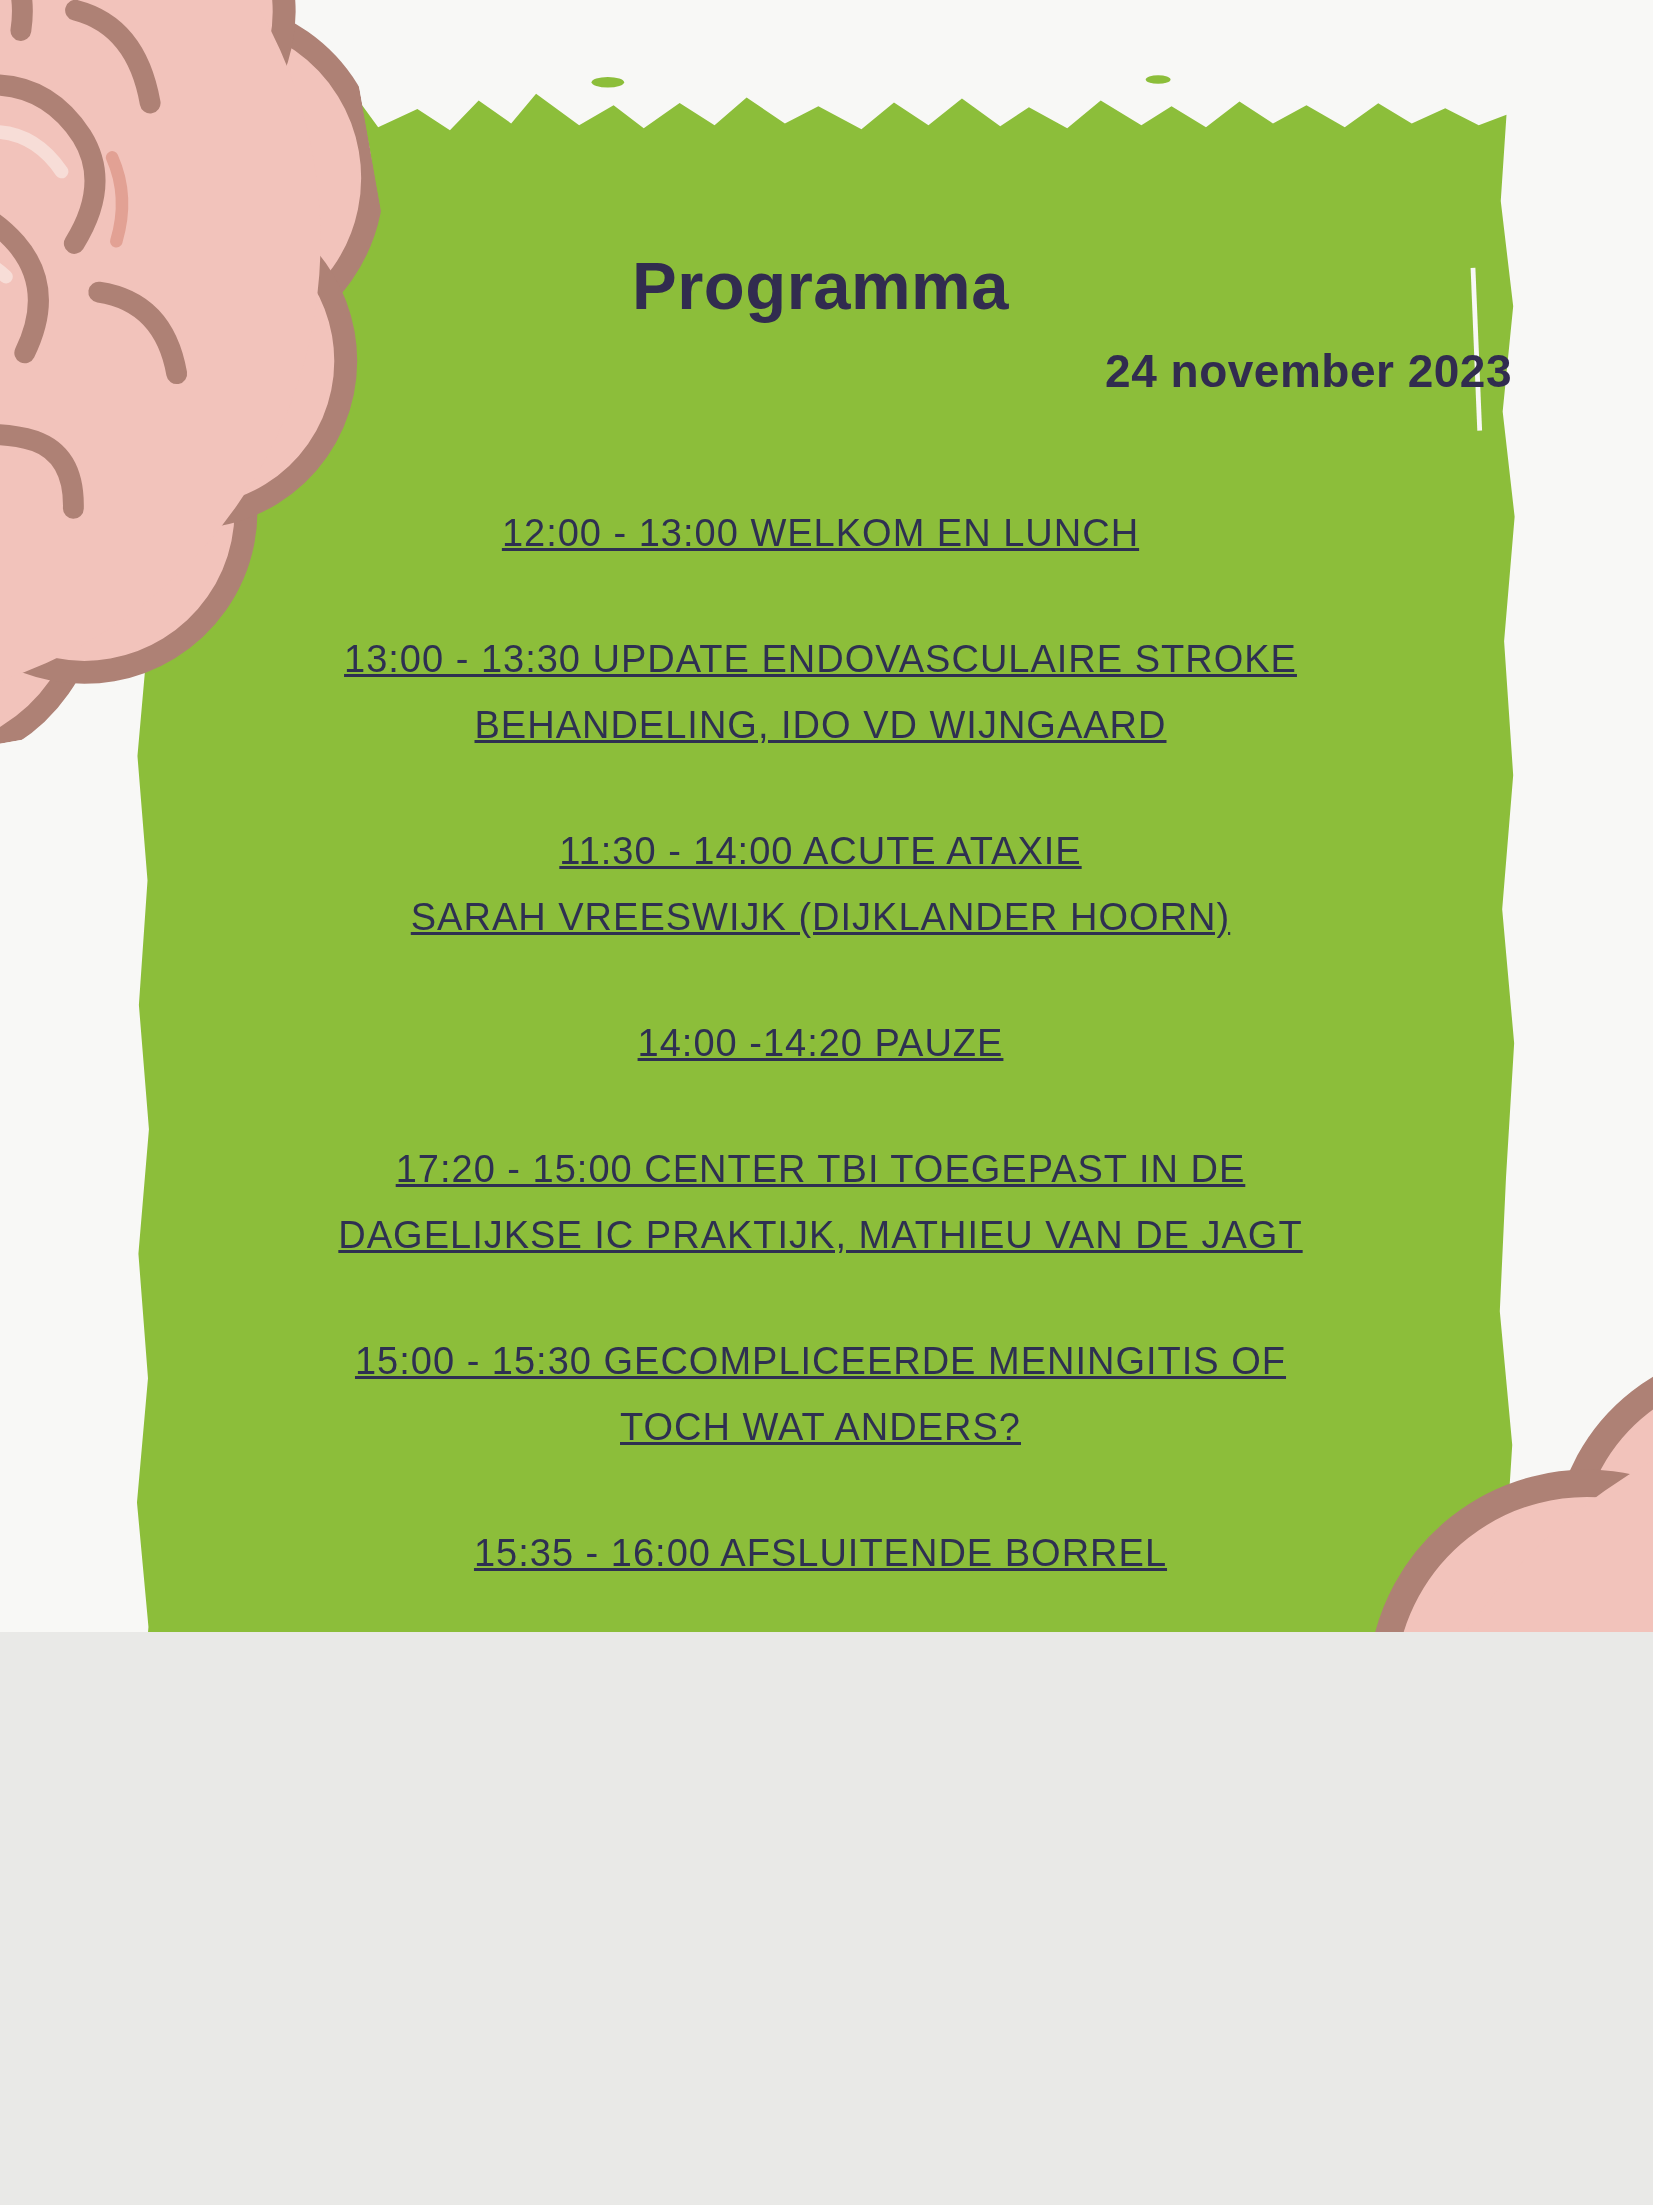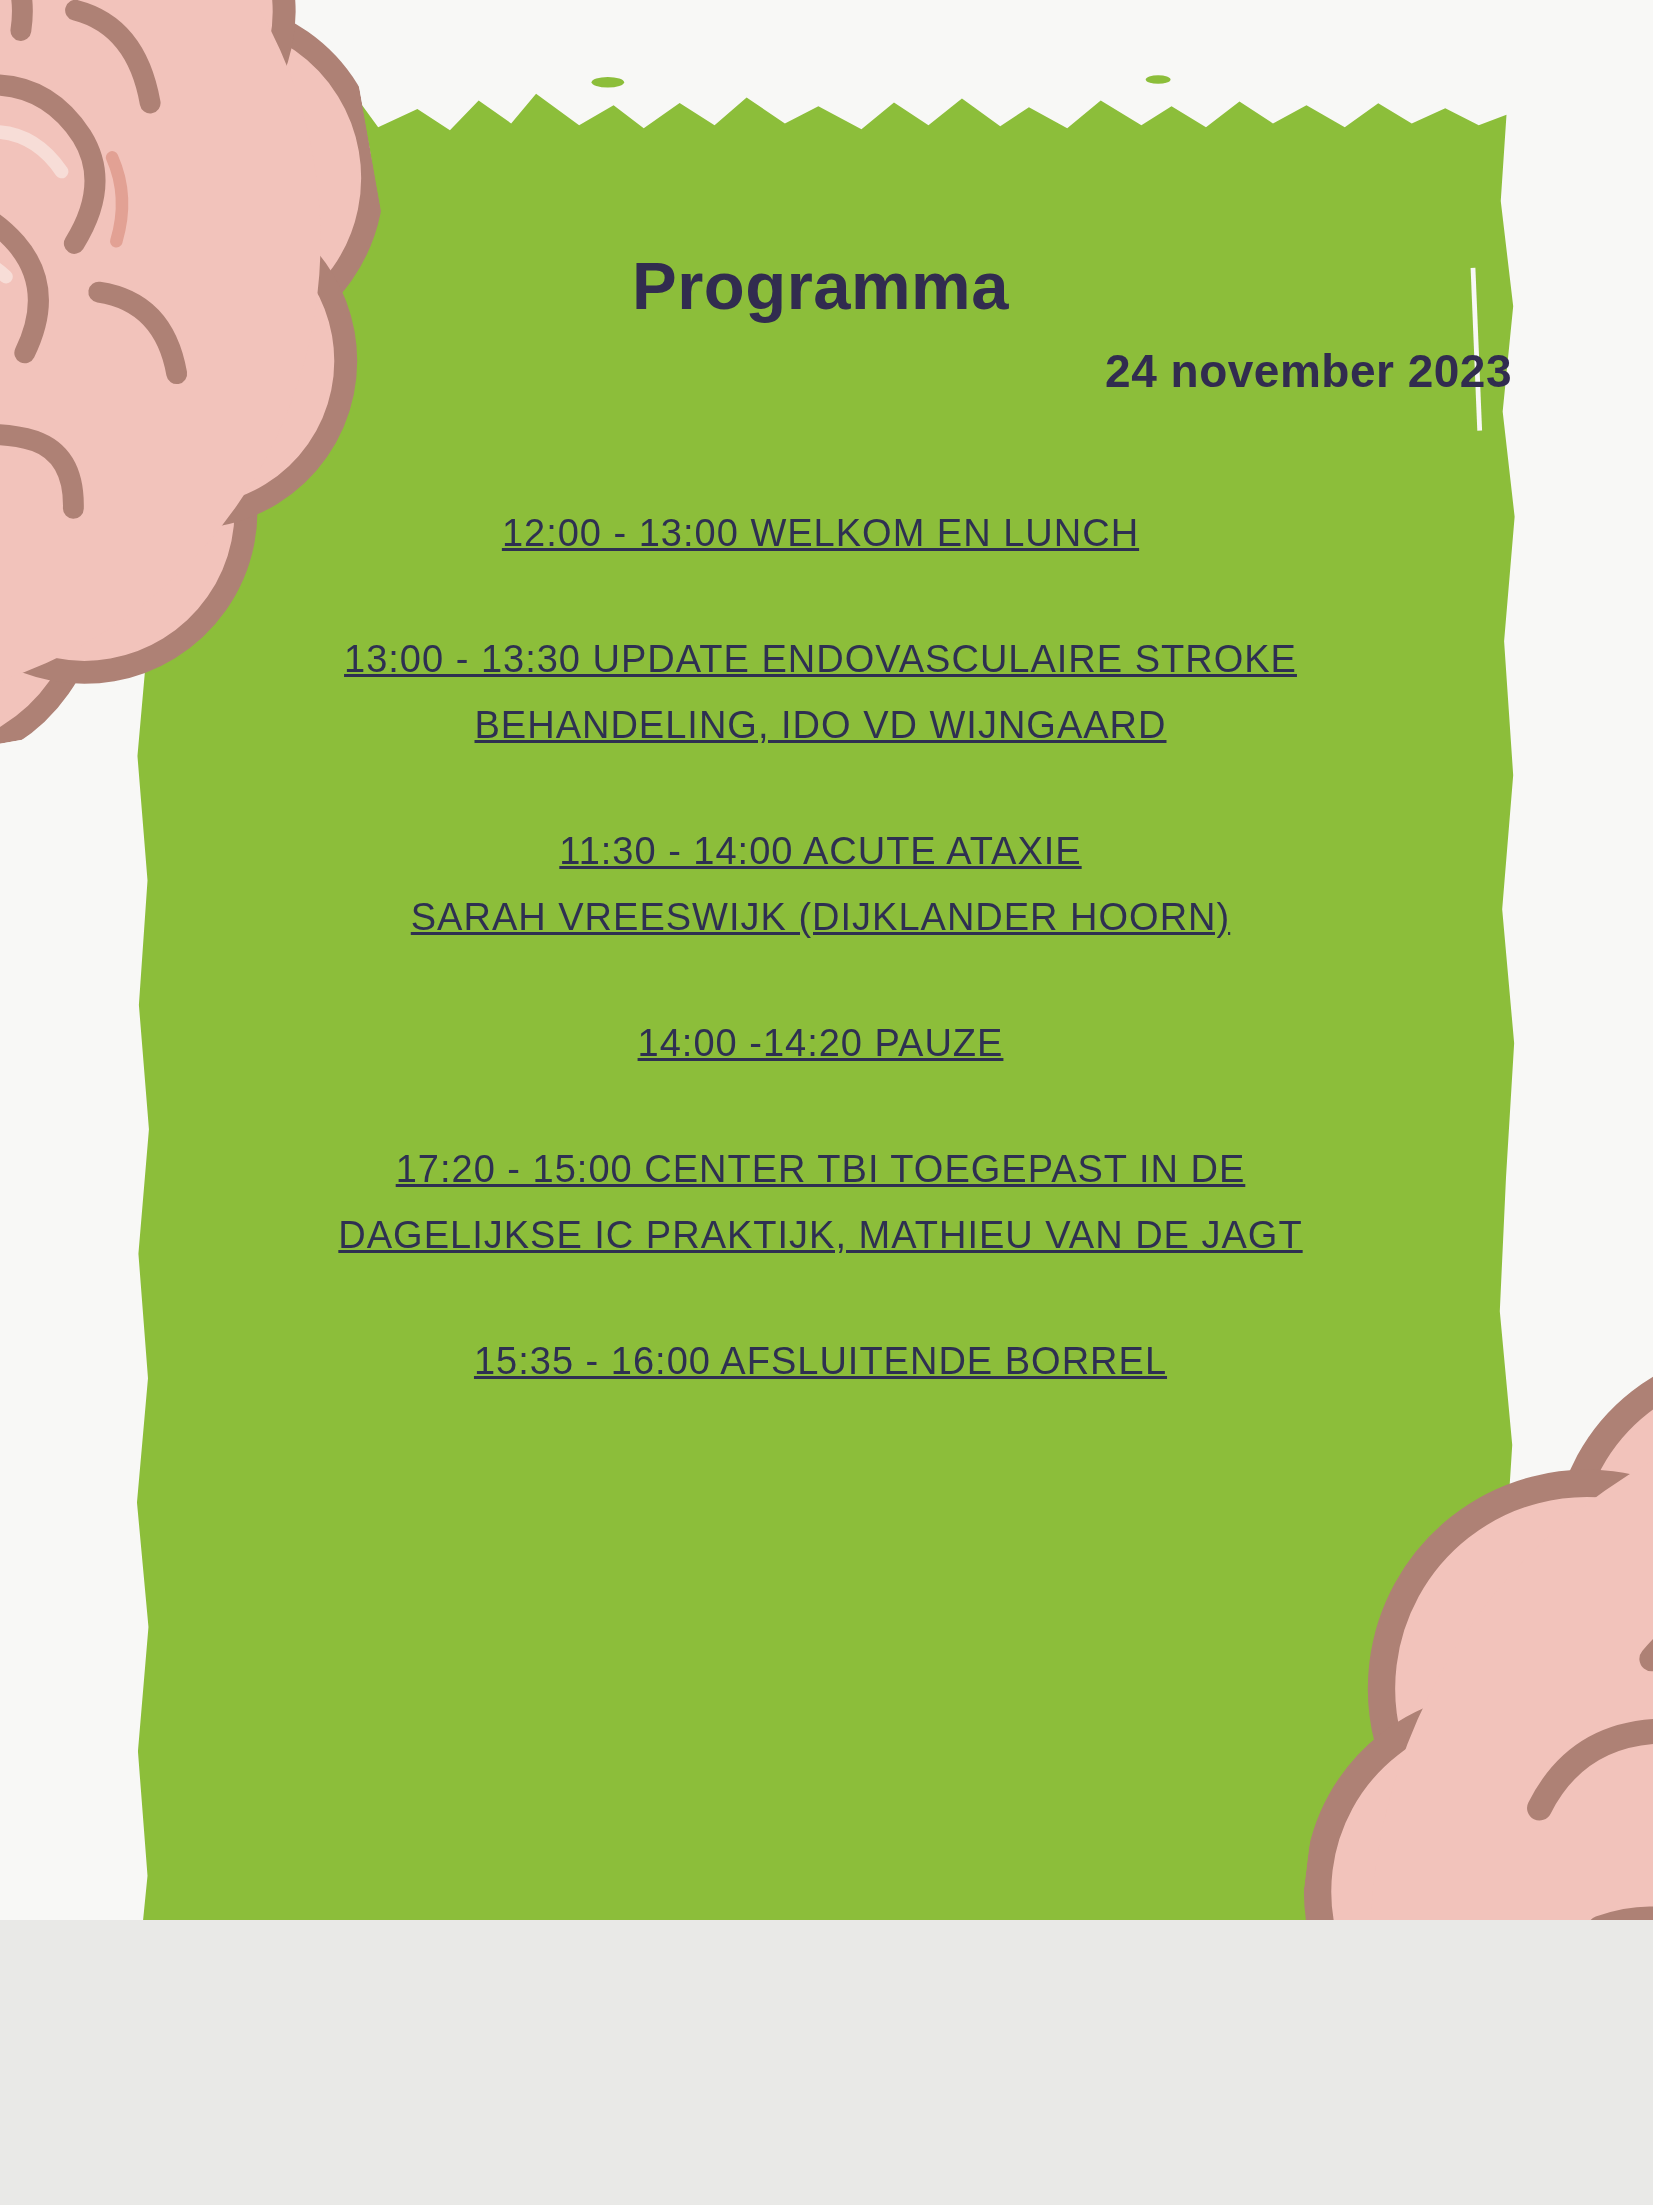--- a/index.html
+++ b/index.html
@@ -1,18 +1,18 @@
 <!DOCTYPE html>
 <html style="font-size:7.7px"><head>
 <meta charset="utf-8">
 <style>
   html,body{margin:0;padding:0;background:#e9e9e7;}
   .page{
     position:relative;
-    width:1654px;height:1920px;
+    width:1654px;height:1632px;
     background:#F8F8F6;
     overflow:hidden;
     font-family:"Liberation Sans", sans-serif;
   }
   .green-sheet{position:absolute;left:0;top:0;width:1654px;height:2205px;}
   .brain{position:absolute;pointer-events:none;}
   .brain-top-left{left:-665px;top:-282px;width:1043px;height:1043px;transform:rotate(-10deg);}
   .brain-bottom-right{left:1302px;top:1321px;width:1244px;height:1244px;transform:rotate(7deg);}
   .content{
     position:absolute;left:129px;top:0;width:1383px;height:2205px;
@@ -138,19 +138,23 @@
         <div class="sched-line">SARAH VREESWIJK (DIJKLANDER HOORN)</div>
       </div>
       <div class="sched-item">
         <div class="sched-line">14:00 -14:20 PAUZE</div>
       </div>
       <div class="sched-item">
         <div class="sched-line">17:20 - 15:00 CENTER TBI TOEGEPAST IN DE</div>
         <div class="sched-line">DAGELIJKSE IC PRAKTIJK, MATHIEU VAN DE JAGT</div>
       </div>
       <div class="sched-item">
+        <div class="sched-line">15:00 - 15:30 GECOMPLICEERDE MENINGITIS OF</div>
+        <div class="sched-line">TOCH WAT ANDERS?</div>
+      </div>
+      <div class="sched-item">
         <div class="sched-line">15:35 - 16:00 AFSLUITENDE BORREL</div>
       </div>
     </div>
   </div>
 
 </div>
 
 
 </body></html>

